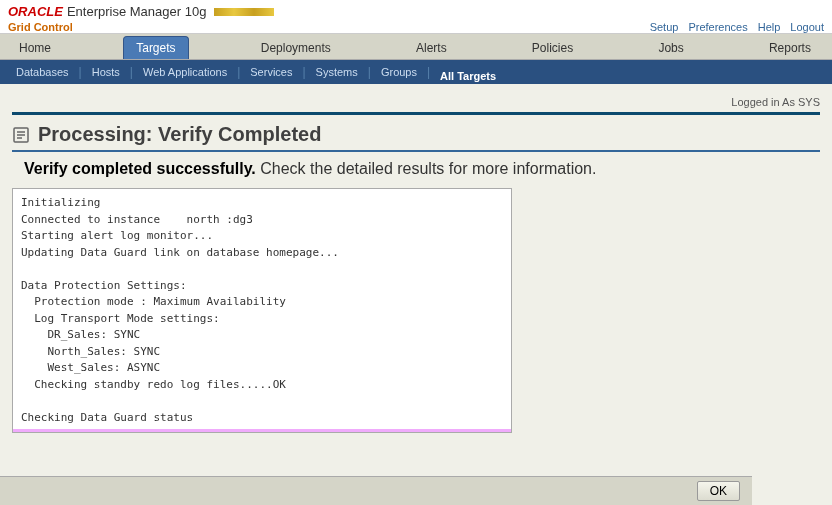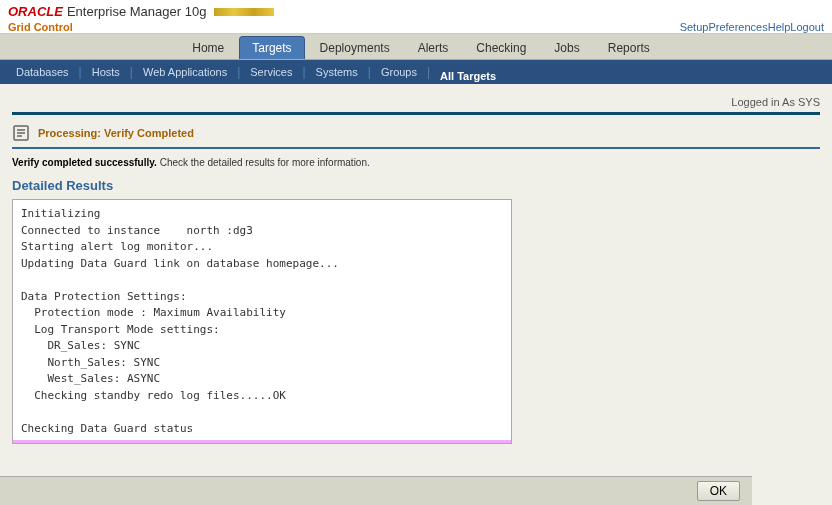--- a/index.html
+++ b/index.html
@@ -38,36 +38,37 @@
       vertical-align: middle;
     }
     #grid-control-text {
       color: #cc6600;
       font-size: 11px;
       font-weight: bold;
       margin-top: 2px;
     }
     #header-links {
       display: flex;
+      gap: 10px;
       align-items: center;
       padding-top: 4px;
       font-size: 11px;
     }
     #header-links a {
       color: #336699;
       text-decoration: none;
       cursor: pointer;
     }
 
     
     #main-nav {
       background: #d5d5c8;
       display: flex;
-      justify-content: center;
-      padding: 2px 8px 0 16px;
+      justify-content: space-between;
+      padding: 2px 8px 0 4px;
       border-bottom: 1px solid #aaa;
     }
     .nav-tab {
       padding: 4px 12px;
       font-size: 12px;
       cursor: pointer;
       color: #333;
       border-radius: 4px 4px 0 0;
       border: 1px solid transparent;
       border-bottom: none;
@@ -130,29 +131,30 @@
       padding-bottom: 4px;
     }
     #page-icon {
       width: 20px;
       height: 20px;
       display: flex;
       align-items: center;
       justify-content: center;
     }
     #page-title {
-      font-size: 11px;
-      color: #a16207;
+      font-size: 20px;
+      color: #404040;
       font-weight: bold;
     }
 
     #success-msg {
-      font-size: 10px;
+      font-size: 16px;
       color: #333;
       margin-bottom: 10px;
+      margin-left: 12px;
     }
     #success-msg strong { color: #000; }
 
     #detailed-results-title {
       color: #336699;
       font-size: 13px;
       font-weight: bold;
       margin-bottom: 6px;
     }
 
@@ -217,21 +219,21 @@
     <a>Help</a>
     <a>Logout</a>
   </div>
 </div>
 
 <div id="main-nav">
   <a class="nav-tab">Home</a>
   <a class="nav-tab active">Targets</a>
   <a class="nav-tab">Deployments</a>
   <a class="nav-tab">Alerts</a>
-  <a class="nav-tab">Checking</a>
+  <a class="nav-tab">Policies</a>
   <a class="nav-tab">Jobs</a>
   <a class="nav-tab">Reports</a>
 </div>
 
 <div id="sub-nav">
   <a class="sub-nav-item">Databases</a>
   <span class="sub-nav-separator">|</span>
   <a class="sub-nav-item">Hosts</a>
   <span class="sub-nav-separator">|</span>
   <a class="sub-nav-item">Web Applications</a>
@@ -260,21 +262,20 @@
       </svg>
     </div>
     <h1 id="page-title">Processing: Verify Completed</h1>
   </div>
 
   <div id="success-msg">
     <strong>Verify completed successfully.</strong>
     <span> Check the detailed results for more information.</span>
   </div>
 
-  <div id="detailed-results-title">Detailed Results</div>
 
   <div id="results-box-container">
     <textarea id="results-box" readonly="" style="">Initializing
 Connected to instance    north :dg3
 Starting alert log monitor...
 Updating Data Guard link on database homepage...
 
 Data Protection Settings:
   Protection mode : Maximum Availability
   Log Transport Mode settings:

